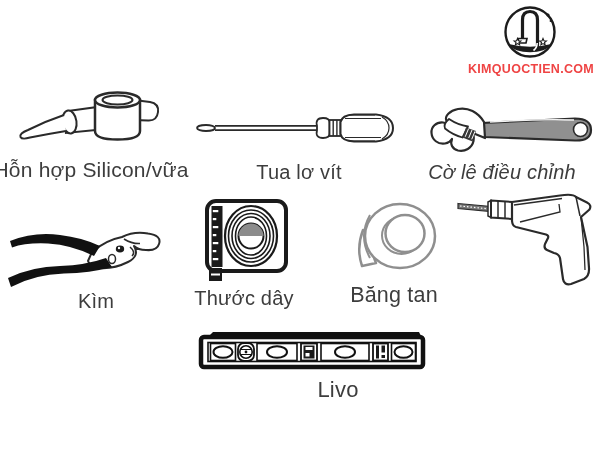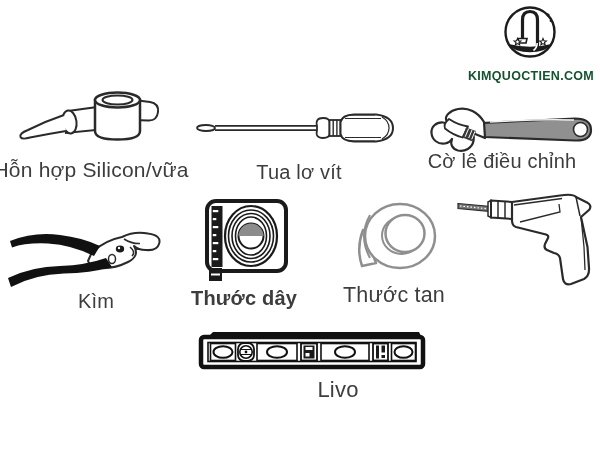--- a/index.html
+++ b/index.html
@@ -14,22 +14,22 @@
     color:#3d3d3d;
     white-space:nowrap;
     transform:translateX(-50%);
     font-size:20px;
     letter-spacing:0.2px;
   }
   .brand{
     position:absolute;left:463px;top:4px;width:136px;text-align:center;
   }
   .brand-text{
-    font-weight:bold;font-size:12.5px;color:#14532d;letter-spacing:0.3px;
-    margin-top:7px;
+    font-weight:bold;font-size:12.5px;color:#ef4444;letter-spacing:0.3px;
+    margin-top:0;
   }
   svg{display:block;}
 </style>
 </head>
 <body>
 
 <div class="canvas">
 
   <div class="brand">
     <svg width="56" height="58" viewBox="0 0 56 58" style="margin:0 auto;">
@@ -83,21 +83,21 @@
     <path d="M62,16 Q110,13 146,14" fill="none" stroke="#f2f2f2" stroke-width="1.5"></path>
     <circle cx="152.5" cy="23.5" r="7" fill="#fff" stroke="#2a2a2a" stroke-width="1.6"></circle>
     <path d="M56,16 C50,6 40,1 30,3 C22,4.5 16,10 18.5,15 C19.5,17 21,18 23,18.3
              L15,16.5 C8,16 3,21 3.5,27 C4,34 10,38.5 17,37.5 C20,37 22.5,35.5 24,33
              C22,38 24,43 30,44.5 C37,46 44,42 45.5,35 C46.3,31.5 45.5,28.5 43.5,26.5
              L57,32 Z" fill="#fff" stroke="#2a2a2a" stroke-width="2.2" stroke-linejoin="round"></path>
     <path d="M21,13 Q30,19 40,20.5 L34.5,31.5 Q25,29 17,22.5 Q15,18 21,13 Z" fill="#fff" stroke="#2a2a2a" stroke-width="1.8" stroke-linejoin="round"></path>
     <path d="M38,21.5 L48,25 L44.5,35.5 L34.5,31.5 Z" fill="#3a3a3a"></path>
     <path d="M40.5,22.8 L37.2,30.8 M44,24 L40.7,32 M47,25.3 L43.7,33.3" stroke="#fff" stroke-width="1" fill="none"></path>
   </svg>
-  <div class="label" style="left:502px;top:150px;">Cờ lê điều chỉnh</div>
+  <div class="label" style="left:502px;top:161px;font-style:italic;">Cờ lê điều chỉnh</div>
 
   <svg class="abs" style="left:8px;top:226px;" width="162" height="64" viewBox="0 0 162 64">
     <path d="M84,26 Q98,14 114,11 Q126,5 140,7.5 Q154,9.5 151,18 Q149,25 138,24
              Q130,24 126,20 Q132,30 120,36 Q106,43 92,42 Q82,41 80,35 Z" fill="#fff" stroke="#2a2a2a" stroke-width="2" stroke-linejoin="round"></path>
     <path d="M116,13 Q124,18 132,17.5 M122,21 Q128,26 124,30" fill="none" stroke="#2a2a2a" stroke-width="1.6"></path>
     <ellipse cx="104" cy="33" rx="3.5" ry="4.5" fill="#fff" stroke="#2a2a2a" stroke-width="1.5"></ellipse>
     <ellipse cx="112" cy="23" rx="4.2" ry="3.4" fill="#1a1a1a"></ellipse>
     <circle cx="111" cy="22" r="1.2" fill="#fff"></circle>
     <path d="M2,15 Q26,5.5 52,9 Q74,11.5 92,20 L86,30 Q64,19 40,17.5 Q18,16.5 4,21.5 Z" fill="#111"></path>
     <path d="M0,52 Q24,40.5 52,40 Q78,39 98,32 L104,41 Q82,47 56,47.5 Q26,48.5 3,61 Z" fill="#111"></path>
@@ -118,30 +118,30 @@
     </g>
     <ellipse cx="53" cy="37" rx="26" ry="30" fill="#fff" stroke="#1a1a1a" stroke-width="2.2"></ellipse>
     <ellipse cx="53" cy="37" rx="22.5" ry="26" fill="none" stroke="#1a1a1a" stroke-width="1.6"></ellipse>
     <ellipse cx="53" cy="37" rx="19" ry="22.5" fill="none" stroke="#1a1a1a" stroke-width="1.6"></ellipse>
     <ellipse cx="53" cy="37" rx="15.5" ry="19" fill="none" stroke="#1a1a1a" stroke-width="1.6"></ellipse>
     <circle cx="53" cy="37" r="12.5" fill="#fff" stroke="#1a1a1a" stroke-width="2"></circle>
     <path d="M40.5,37 A12.5,12.5 0 0 1 65.5,37 Z" fill="#8c8c8c"></path>
     <rect x="11" y="69" width="13" height="13" fill="#1a1a1a"></rect>
     <rect x="13" y="74.5" width="9" height="2" fill="#fff"></rect>
   </svg>
-  <div class="label" style="left:244px;top:287px;font-weight:bold;">Thước dây</div>
+  <div class="label" style="left:244px;top:287px;">Thước dây</div>
 
   <svg class="abs" style="left:350px;top:202px;" width="94" height="74" viewBox="0 0 94 74">
     <path d="M13,28 Q6,46 12,64 L26,61 Q20,47 22,32 Z" fill="#fff" stroke="#8f8f8f" stroke-width="2.5" stroke-linejoin="round"></path>
     <ellipse cx="50" cy="34" rx="35" ry="32" fill="#fff" stroke="#8f8f8f" stroke-width="2.5"></ellipse>
     <path d="M20,13 Q8,34 20,56" fill="none" stroke="#8f8f8f" stroke-width="2"></path>
     <ellipse cx="51.5" cy="33.5" rx="19.5" ry="18.5" fill="none" stroke="#8f8f8f" stroke-width="2"></ellipse>
     <ellipse cx="55" cy="31.5" rx="19.5" ry="18.5" fill="#fff" stroke="#8f8f8f" stroke-width="2.5"></ellipse>
   </svg>
-  <div class="label" style="left:394px;top:283px;font-size:21.5px;">Thước tan</div>
+  <div class="label" style="left:394px;top:283px;font-size:21.5px;">Băng tan</div>
 
   <svg class="abs" style="left:456px;top:192px;" width="142" height="96" viewBox="0 0 142 96">
     <path d="M2,11.5 L35,14.5 L35,19.5 L2,16.5 Z" fill="#777" stroke="#2a2a2a" stroke-width="1.2"></path>
     <line x1="4" y1="14" x2="34" y2="17" stroke="#fff" stroke-width="1.2" stroke-dasharray="1.5,2"></line>
     <path d="M32,10 L35,8.5 L35,25.5 L32,24 Z" fill="#fff" stroke="#2a2a2a" stroke-width="1.5"></path>
     <path d="M35,8.5 L56,10 L56,27 L35,25.5 Z" fill="#fff" stroke="#2a2a2a" stroke-width="2"></path>
     <line x1="42" y1="9" x2="42" y2="26" stroke="#2a2a2a" stroke-width="1.5"></line>
     <line x1="49" y1="9.5" x2="49" y2="26.5" stroke="#2a2a2a" stroke-width="1.5"></line>
     <path d="M56,10 L104,3.5 Q117,1.5 120,5 L131,10.5 Q136,13 133.5,17.5 L125,25
              L131.5,55 L133,76 Q133.5,84 128,87 L115,92 Q108,93.5 107,87 L104,66

